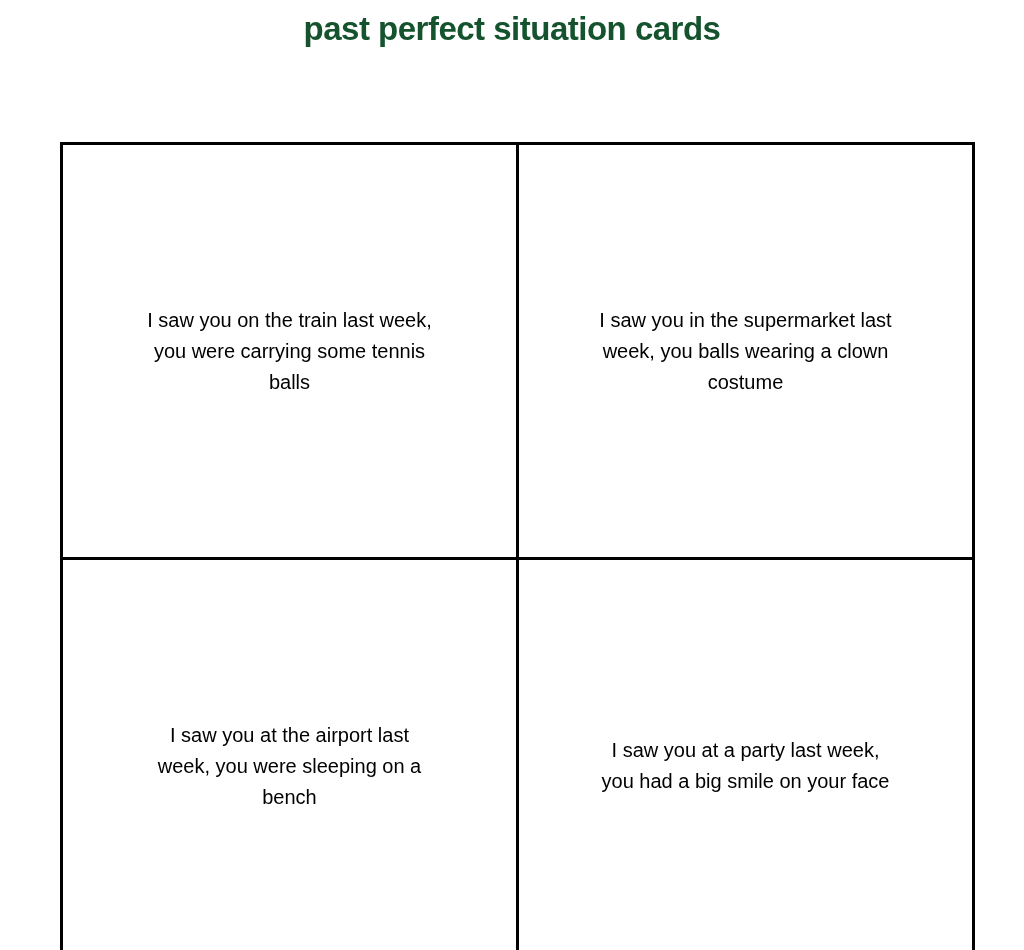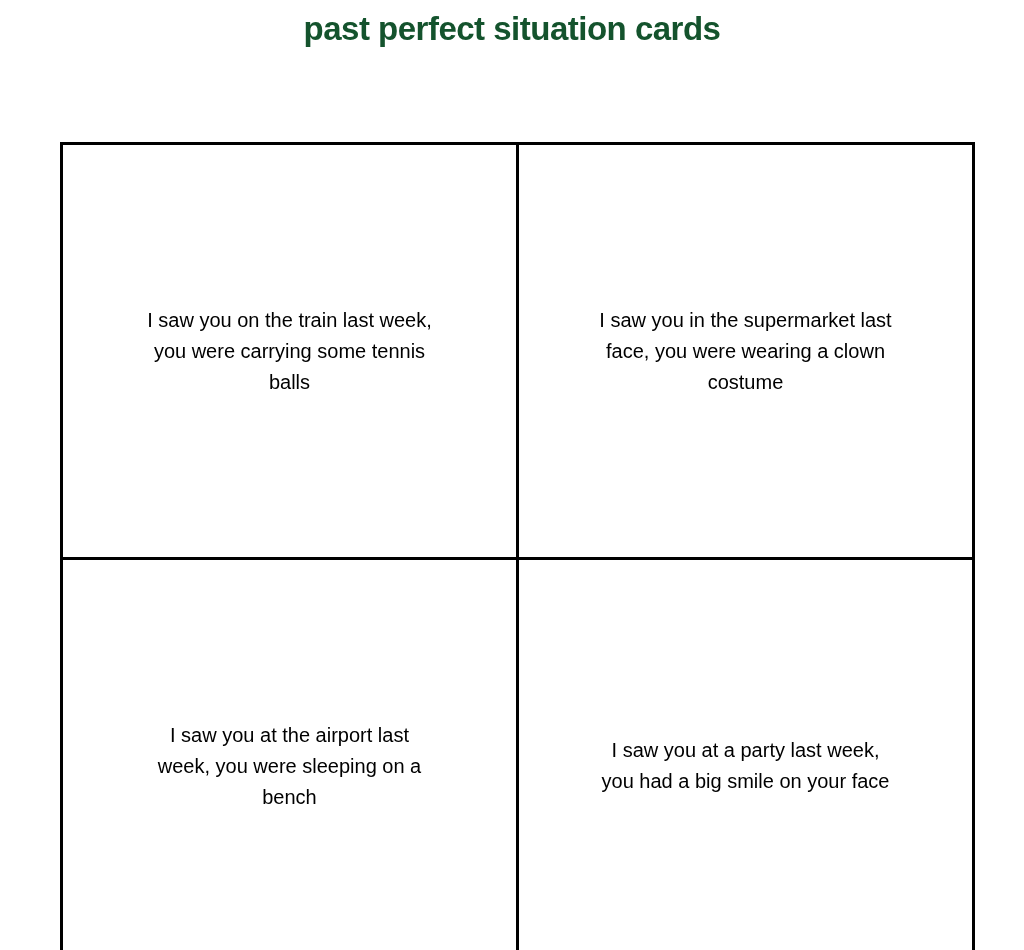--- a/index.html
+++ b/index.html
@@ -63,21 +63,21 @@
   <table class="cards-table">
     <tbody>
       <tr>
         <td>
           <div class="card-text">I saw you on the train last week,
 you were carrying some tennis
 balls</div>
         </td>
         <td>
           <div class="card-text">I saw you in the supermarket last
-face, you were wearing a clown
+week, you balls wearing a clown
 costume</div>
         </td>
       </tr>
       <tr>
         <td>
           <div class="card-text">I saw you at the airport last
 week, you were sleeping on a
 bench</div>
         </td>
         <td>

